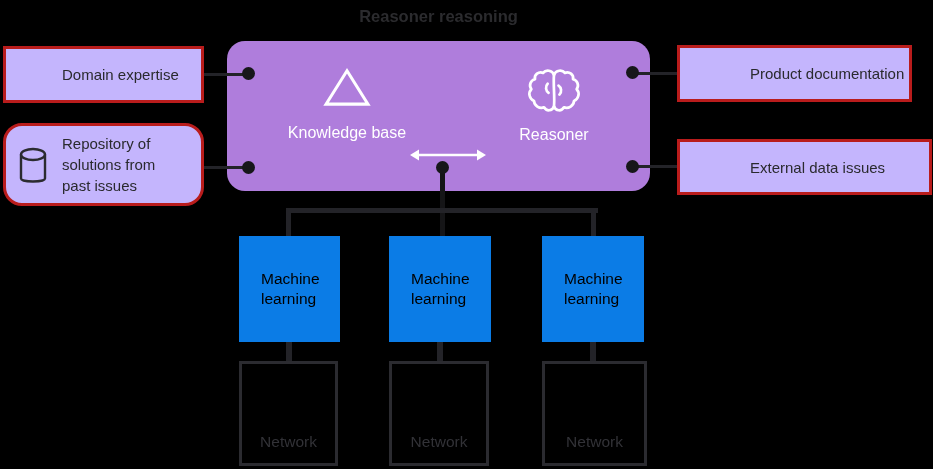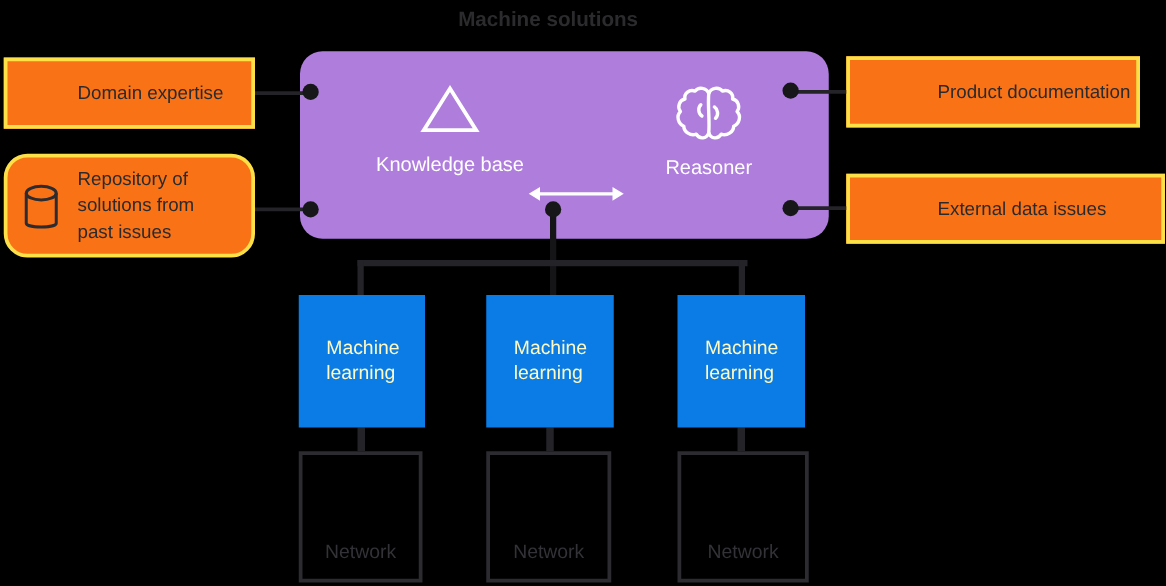--- a/index.html
+++ b/index.html
@@ -15,49 +15,49 @@
   
   #diagram-title{
     left:227px;top:7px;width:423px;
     text-align:center;
     font-size:16.5px;font-weight:bold;
     color:#2b2b2e;
   }
 
   
   #purple-box{
-    left:240px;top:41px;width:423px;height:150px;
+    left:227px;top:41px;width:423px;height:150px;
     background:#af7ddc;border-radius:18px;
   }
   .core-node{position:absolute;text-align:center;color:#ffffff;}
   #kb-node{left:57px;top:26px;width:126px;}
   #reasoner-node{left:264px;top:24px;width:126px;}
   .core-label{font-size:16px;line-height:21px;}
   #kb-node .core-label{margin-top:15px;}
   #reasoner-node .core-label{margin-top:7px;}
   #arrow-wrap{left:181px;top:106px;width:80px;height:16px;}
 
   
   .dark-box{
-    border:3px solid #fde047;
-    background:#f97316;
+    border:3px solid #b91c1c;
+    background:#c4b5fd;
     color:#2a2a2e;
     font-size:15px;
     display:flex;align-items:center;
   }
   #box-left-1{left:3px;top:46px;width:201px;height:57px;padding-left:56px;}
   #box-left-2{left:3px;top:123px;width:201px;height:83px;padding-left:56px;line-height:21px;border-radius:19px;}
   #box-left-2 .wrap-label{width:114px;}
   #box-right-1{left:677px;top:45px;width:235px;height:57px;padding-left:70px;}
   #box-right-2{left:677px;top:139px;width:255px;height:56px;padding-left:70px;}
   #db-icon-wrap{position:absolute;left:12px;top:21px;width:30px;height:41px;}
 
   
   .ml-box{
-    background:#0b7ce6;color:#fef9c3;
+    background:#0b7ce6;color:#000000;
     font-size:15.5px;line-height:20px;
     display:flex;align-items:center;
     padding-left:22px;
     top:236px;height:106px;
   }
   #ml-1{left:239px;width:101px;}
   #ml-2{left:389px;width:102px;}
   #ml-3{left:542px;width:102px;}
   .ml-box .ml-label{width:72px;}
 
@@ -93,21 +93,21 @@
   #dot-r2{left:626px;top:160px;}
   #dot-bottom{left:436px;top:161px;}
 
   svg{display:block;}
 </style>
 </head>
 <body>
 
 <div id="canvas">
 
-  <div class="abs" id="diagram-title">Machine solutions</div>
+  <div class="abs" id="diagram-title">Reasoner reasoning</div>
 
   <div class="abs" id="purple-box">
     <div class="core-node" id="kb-node">
       <span>
         <svg width="48" height="40" viewBox="0 0 50 42" style="margin:0 auto;">
           <path d="M25 4 L47 39 L3 39 Z" fill="none" stroke="#ffffff" stroke-width="3.2"></path>
         </svg>
       </span>
       <div class="core-label">Knowledge base</div>
     </div>

